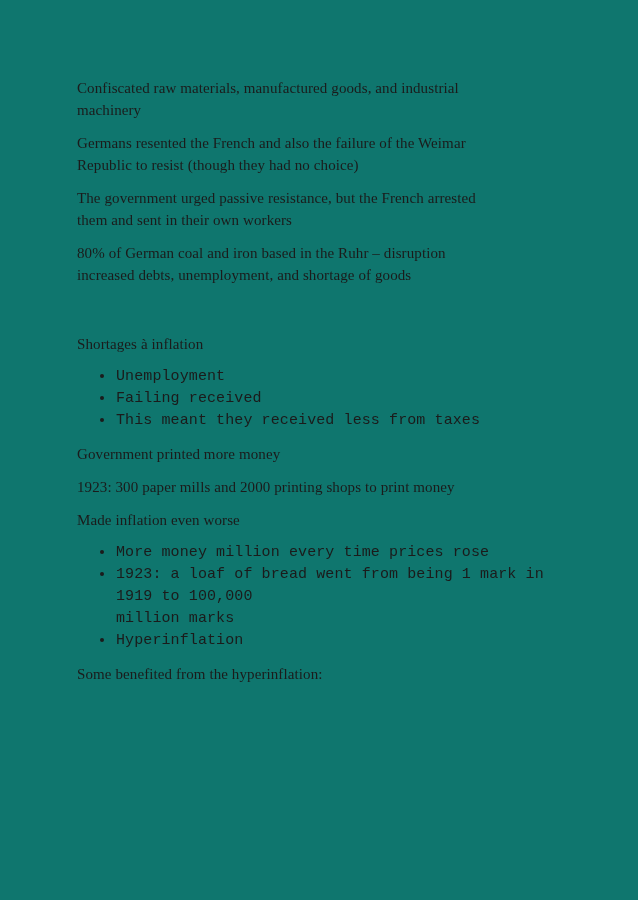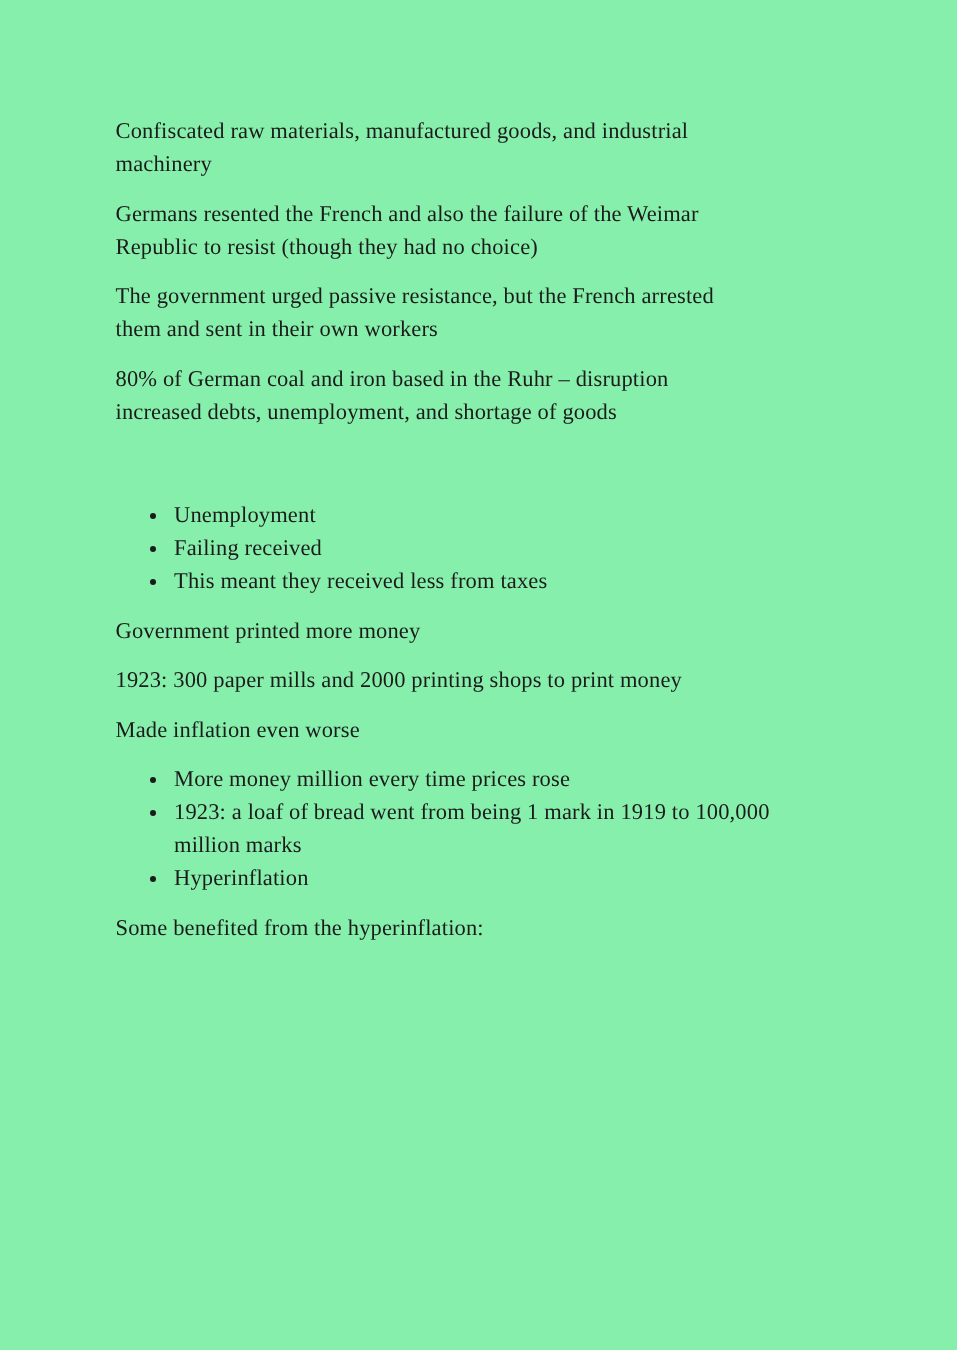--- a/index.html
+++ b/index.html
@@ -11,40 +11,41 @@
     width: 638px;
     height: 900px;
     font-family: "Liberation Serif", "DejaVu Serif", serif;
     color: #1b1b1b;
     overflow: hidden;
   }
   .page {
     width: 638px;
     height: 900px;
     box-sizing: border-box;
-    background: #86efac;
+    background: #0f766e;
     padding: 77px 66px 0 77px;
     overflow: hidden;
   }
   .content {
     width: 495px;
   }
   .para {
     margin: 0 0 11px 0;
     font-size: 15px;
     line-height: 22px;
     white-space: pre-wrap;
     letter-spacing: 0.1px;
   }
   ul.bullets {
     margin: 0 0 11px 0;
     padding: 0 0 0 38px;
     font-size: 15px;
     line-height: 22px;
     list-style-type: disc;
+    font-family: Liberation Mono, monospace;
   }
   ul.bullets li {
     white-space: pre-wrap;
     padding-left: 1px;
     letter-spacing: 0.1px;
   }
   .spacer {
     height: 36px;
   }
 </style>
@@ -55,20 +56,21 @@
   <div class="content" id="doc-content">
       <p class="para">Confiscated raw materials, manufactured goods, and industrial
 machinery</p>
       <p class="para">Germans resented the French and also the failure of the Weimar
 Republic to resist (though they had no choice)</p>
       <p class="para">The government urged passive resistance, but the French arrested
 them and sent in their own workers</p>
       <p class="para">80% of German coal and iron based in the Ruhr – disruption
 increased debts, unemployment, and shortage of goods</p>
       <div class="spacer"></div>
+      <p class="para">Shortages à inflation</p>
       <ul class="bullets">
         <li>Unemployment</li>
         <li>Failing received</li>
         <li>This meant they received less from taxes</li>
       </ul>
       <p class="para">Government printed more money</p>
       <p class="para">1923: 300 paper mills and 2000 printing shops to print money</p>
       <p class="para">Made inflation even worse</p>
       <ul class="bullets">
         <li>More money million every time prices rose</li>

